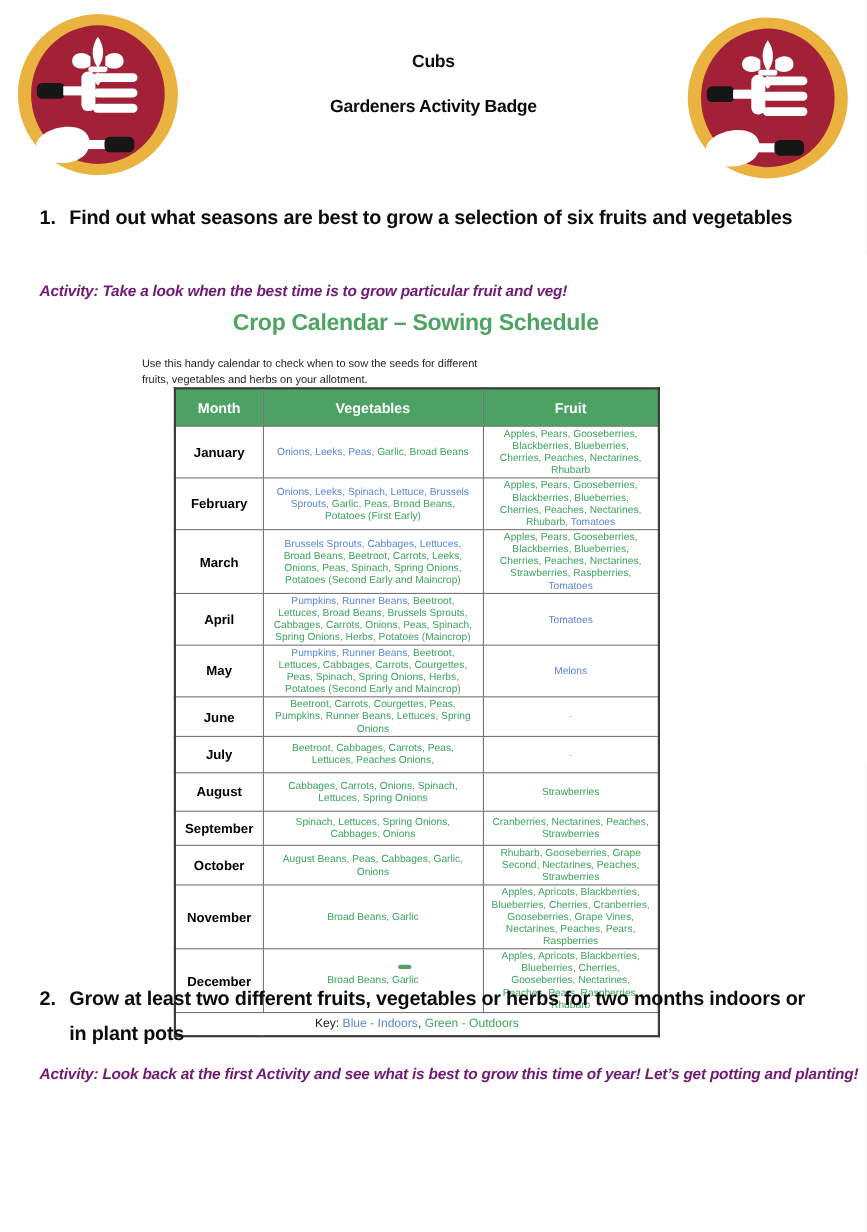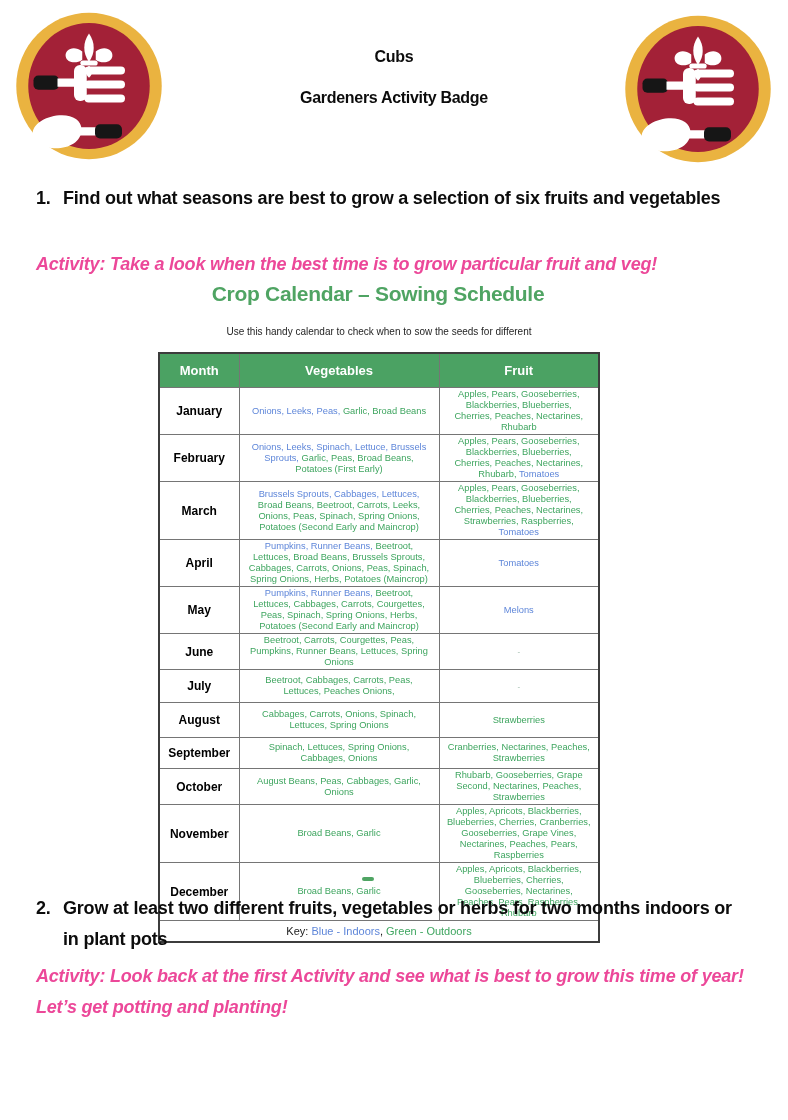--- a/index.html
+++ b/index.html
@@ -17,32 +17,32 @@
     font-weight:700;font-size:16px;line-height:41px;color:#0c0c0c;letter-spacing:-.3px;
   }
   
   .item{position:absolute;left:36px;display:flex;font-size:18px;font-weight:700;
         line-height:31px;color:#0c0c0c;letter-spacing:-.2px;}
   .item.one{top:183px;}
   .item.two{top:893px;}
   .item-num{width:27px;flex:none;}
   .item-text{max-width:680px;}
   .activity{
-    position:absolute;left:36px;width:750px;font-size:18px;font-weight:700;
-    font-style:italic;line-height:31px;color:#ec4899;letter-spacing:-.2px;
+    position:absolute;left:36px;width:750px;font-size:14px;font-weight:700;
+    font-style:italic;line-height:31px;color:#701a75;letter-spacing:-.2px;
   }
   .activity.one{top:249px;}
   .activity.two{top:961px;}
   
   .cal-title{
     position:absolute;top:282px;left:158px;width:440px;text-align:center;
     font-size:21px;font-weight:700;color:#4fa463;letter-spacing:-.3px;
   }
   .cal-subtitle{
-    position:absolute;top:325px;left:129px;width:500px;text-align:center;
+    position:absolute;top:325px;left:129px;width:500px;
     font-size:10px;line-height:13.5px;color:#1e1e1e;
   }
   table.crop{
     position:absolute;top:352px;left:158px;width:440px;border-collapse:collapse;
     table-layout:fixed;border:2px solid #3c3c3c;background:#fff;
   }
   table.crop th, table.crop td{border:1px solid #757575;overflow:hidden;}
   table.crop thead th{
     background:#4ba263;color:#ffffff;font-size:13px;font-weight:700;height:25px;
     text-align:center;padding:4px;
@@ -105,20 +105,21 @@
     <span class="item-num">1.</span>
     <span class="item-text">Find out what seasons are best to grow a selection of six fruits and vegetables</span>
   </div>
 
   <div class="activity one">Activity: Take a look when the best time is to grow particular fruit and veg!</div>
 
   <div class="cal-title">Crop Calendar – Sowing Schedule</div>
 
   <div class="cal-subtitle">
     <div>Use this handy calendar to check when to sow the seeds for different</div>
+    <div>fruits, vegetables and herbs on your allotment.</div>
   </div>
 
   <table class="crop">
     <colgroup>
       <col style="width:80px">
         <col style="width:200px">
         <col style="width:160px">
     </colgroup>
     <thead>
       <tr>

